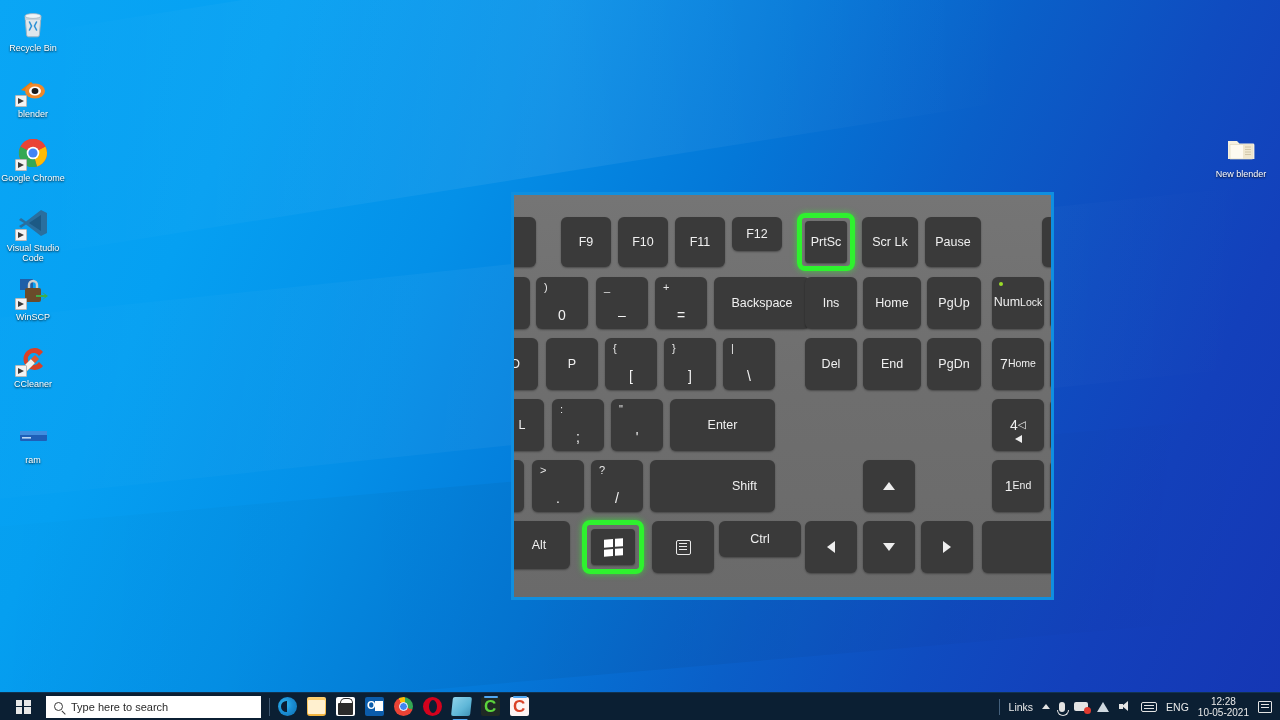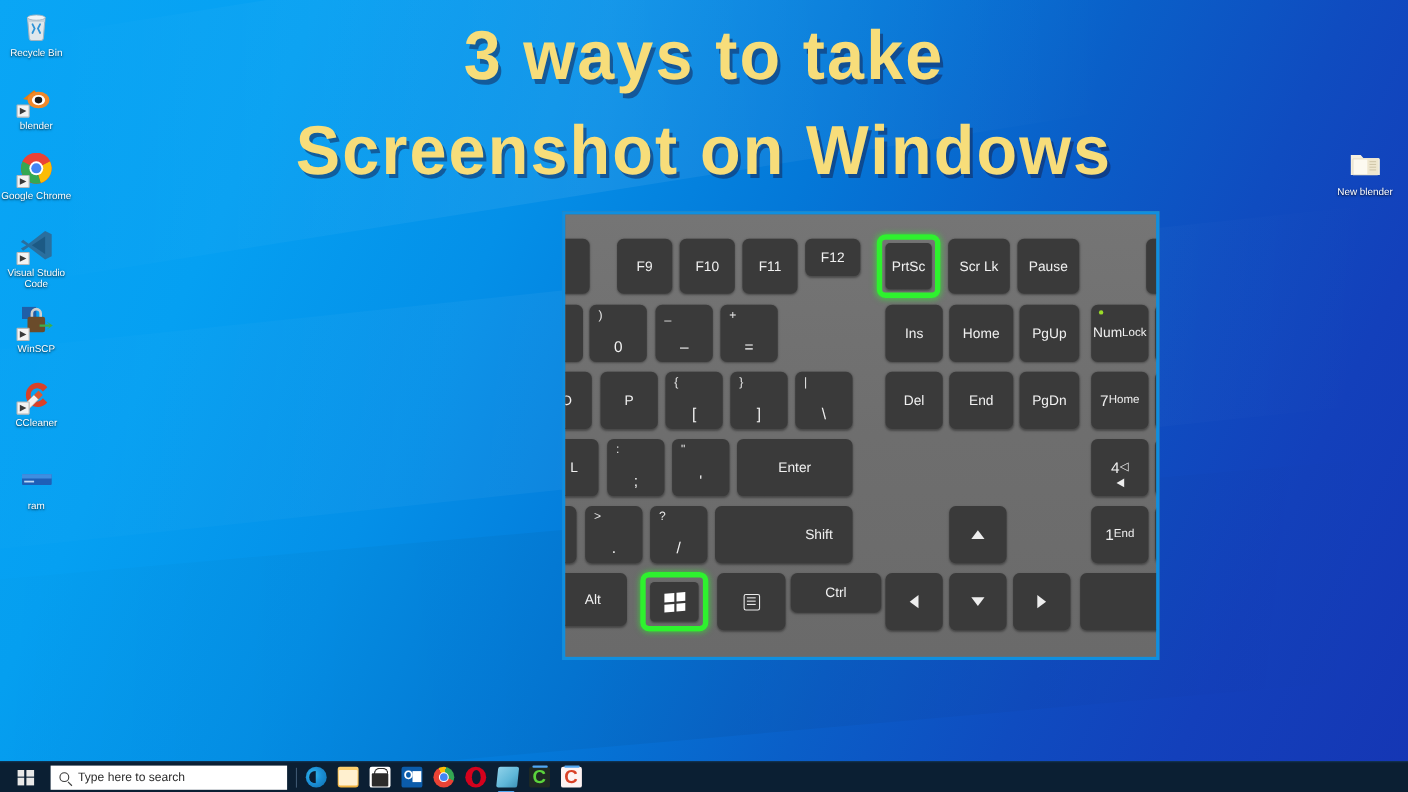--- a/index.html
+++ b/index.html
@@ -393,24 +393,20 @@
       <svg width="34" height="34" viewBox="0 0 34 34">
         <path d="M4 9 h9 l2.4 2.6 h13.6 a1.4 1.4 0 0 1 1.4 1.4 v14 h-26.4 z" fill="#f5f0df"></path>
         <path d="M6 12.5 h22.5 v14.5 h-22.5 z" fill="#fdfaf0" stroke="#e0d8bf" stroke-width="0.7"></path>
         <path d="M19 12.5 h9.5 v14.5 h-9.5 z" fill="#efe7cf"></path>
         <path d="M21 15 h6 M21 17.5 h6 M21 20 h6 M21 22.5 h6" stroke="#c9bfa0" stroke-width="0.8"></path>
       </svg>
     </div>
     <span class="label">New blender</span>
   </div>
 
-  <div id="title-block">
-    <span class="tline">3 ways to take</span>
-    <span class="tline">Screenshot on Windows</span>
-  </div>
 
   <div id="keyboard-photo">
     <div id="kb-inner">
 
       <div class="key" style="left:-12px; top:22px; width:34px; height:50px;"></div>
       <div class="key" style="left:47px; top:22px; width:50px; height:50px;">F9</div>
       <div class="key" style="left:104px; top:22px; width:50px; height:50px;">F10</div>
       <div class="key" style="left:161px; top:22px; width:50px; height:50px;">F11</div>
       <div class="key" style="left:218px; top:22px; width:50px; height:34px;">F12</div>
       <div class="key" style="left:291px; top:26px; width:42px; height:42px; border-radius:4px;">PrtSc</div>
@@ -425,20 +421,21 @@
         <span class="main">0</span>
       </div>
       <div class="key sym" style="left:82px; top:82px; width:52px; height:52px;">
         <span class="sup">_</span>
         <span class="main">–</span>
       </div>
       <div class="key sym" style="left:141px; top:82px; width:52px; height:52px;">
         <span class="sup">+</span>
         <span class="main">=</span>
       </div>
+      <div class="key" style="left:200px; top:82px; width:96px; height:52px;">Backspace</div>
       <div class="key" style="left:291px; top:82px; width:52px; height:52px;">Ins</div>
       <div class="key" style="left:349px; top:82px; width:58px; height:52px;">Home</div>
       <div class="key" style="left:413px; top:82px; width:54px; height:52px;">PgUp</div>
       <div class="key sub" style="left:478px; top:82px; width:52px; height:52px;">
         <span class="numlock-led"></span>
         <span class="big" style="font-size:12.5px">Num</span>
         <span class="small">Lock</span>
       </div>
       <div class="key" style="left:536px; top:82px; width:30px; height:52px;"></div>
 
@@ -555,15 +552,31 @@
       <span class="tb-ico ico-explorer"></span>
       <span class="tb-ico ico-store"></span>
       <span class="tb-ico ico-outlook"></span>
       <span class="tb-ico ico-chrome"></span>
       <span class="tb-ico ico-opera"></span>
       <span class="tb-ico ico-notes tb-running"></span>
       <span class="tb-ico ico-ccleaner-g tb-running"></span>
       <span class="tb-ico ico-ccleaner-r tb-running"></span>
     </div>
 
+    <div id="tray">
+      <span class="tray-sep"></span>
+      <span>Links</span>
+      <span class="chev-up"></span>
+      <span class="mic-ico"></span>
+      <span class="cam-off"></span>
+      <span class="wifi-ico"></span>
+      <span class="spk-ico"></span>
+      <span class="kbd-ico"></span>
+      <span>ENG</span>
+      <span class="clock">
+        <span style="display:block">12:28</span>
+        <span style="display:block">10-05-2021</span>
+      </span>
+      <span class="action-center"></span>
+    </div>
   </div>
 
 </div>
 
 </body></html>

